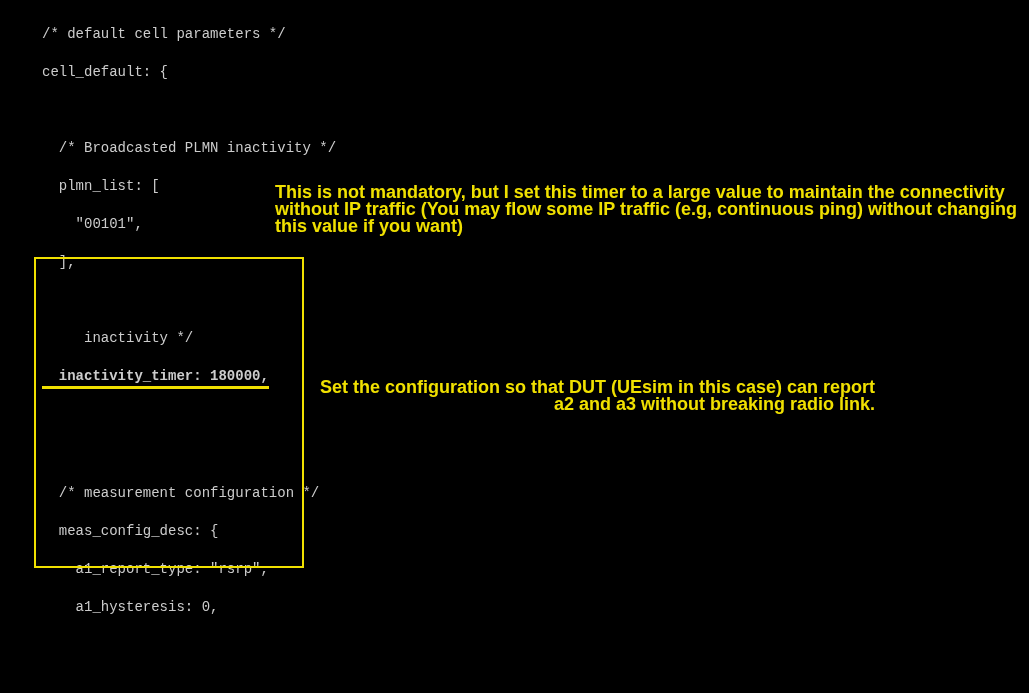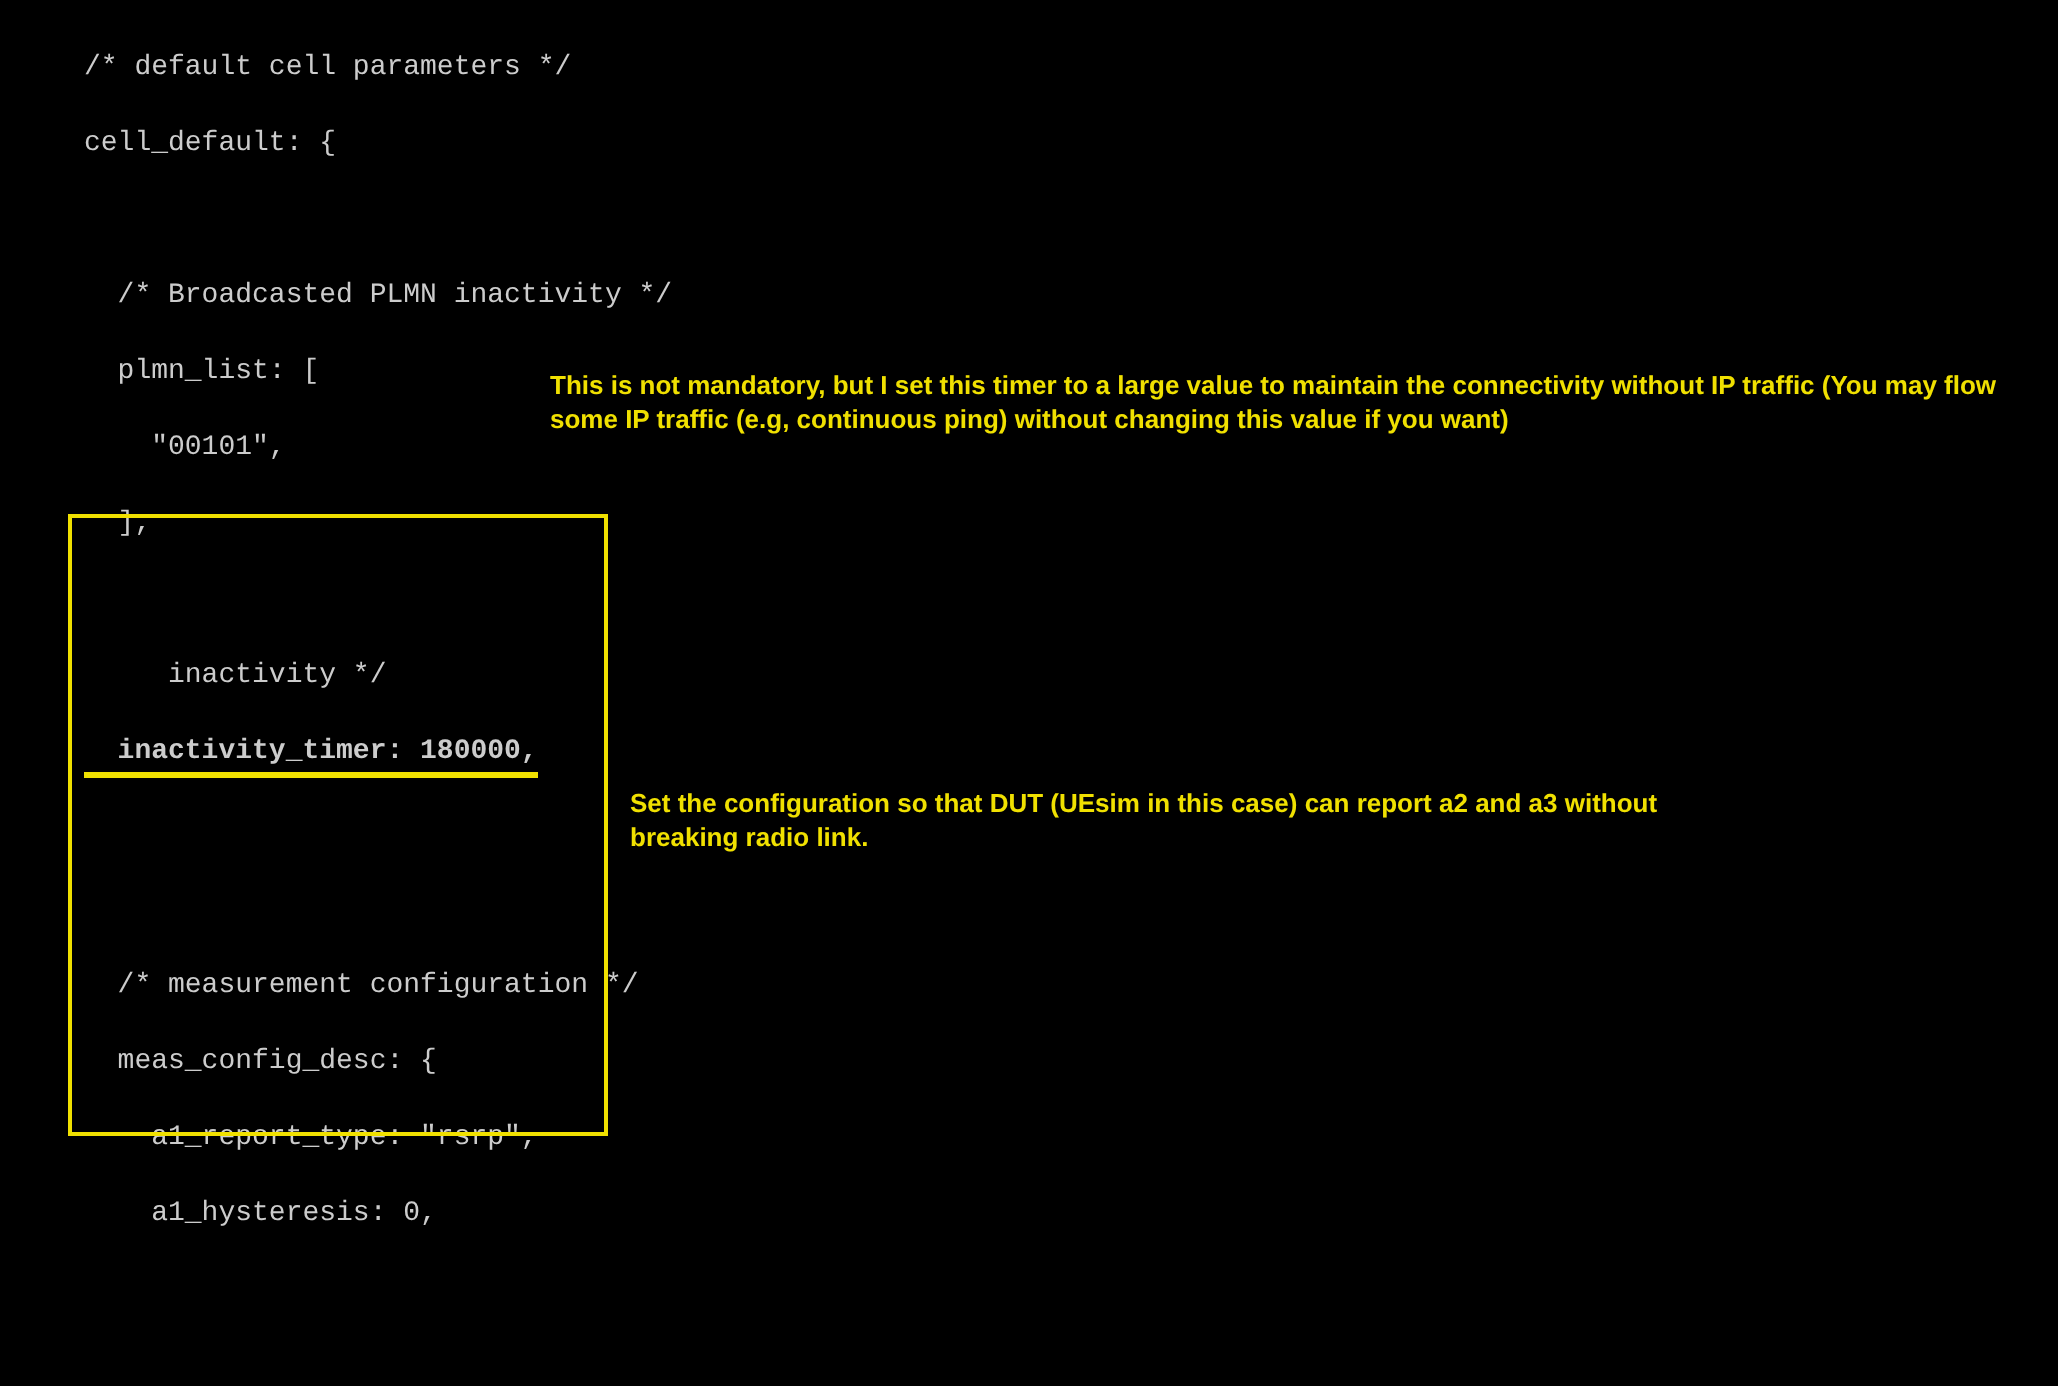--- a/index.html
+++ b/index.html
@@ -26,21 +26,21 @@
   .yellow-underline {
     border-bottom: 3px solid #f0e000;
     display: inline-block;
     padding-bottom: 0px;
     font-weight: bold;
   }
   .annotation {
     position: absolute;
     color: #f0e000;
     font-family: Arial, Helvetica, sans-serif;
-    font-size: 13px;
+    font-size: 18px;
     line-height: 17px;
     white-space: normal;
     font-weight: bold;
   }
 </style>
 </head>
 <body>
 
 <div class="code">
 <span class="ln">/* default cell parameters */</span>
@@ -79,14 +79,14 @@
 
 
 
 
 <div class="yellow-box" style="left:34px; top:257px; width:266px; height:307px;"></div>
 
 
 <div class="annotation" style="left:275px; top:184px; width:750px;">This is not mandatory, but I set this timer to a large value to maintain the connectivity without IP traffic (You may flow some IP traffic (e.g, continuous ping) without changing this value if you want)</div>
 
 
-<div class="annotation" style="left:315px; top:393px; width:560px;">Set the configuration so that DUT (UEsim in this case) can report a2 and a3 without breaking radio link.</div>
+<div class="annotation" style="left:315px; top:379px; width:560px;text-align:right;">Set the configuration so that DUT (UEsim in this case) can report a2 and a3 without breaking radio link.</div>
 </div>
 
 </body></html>

